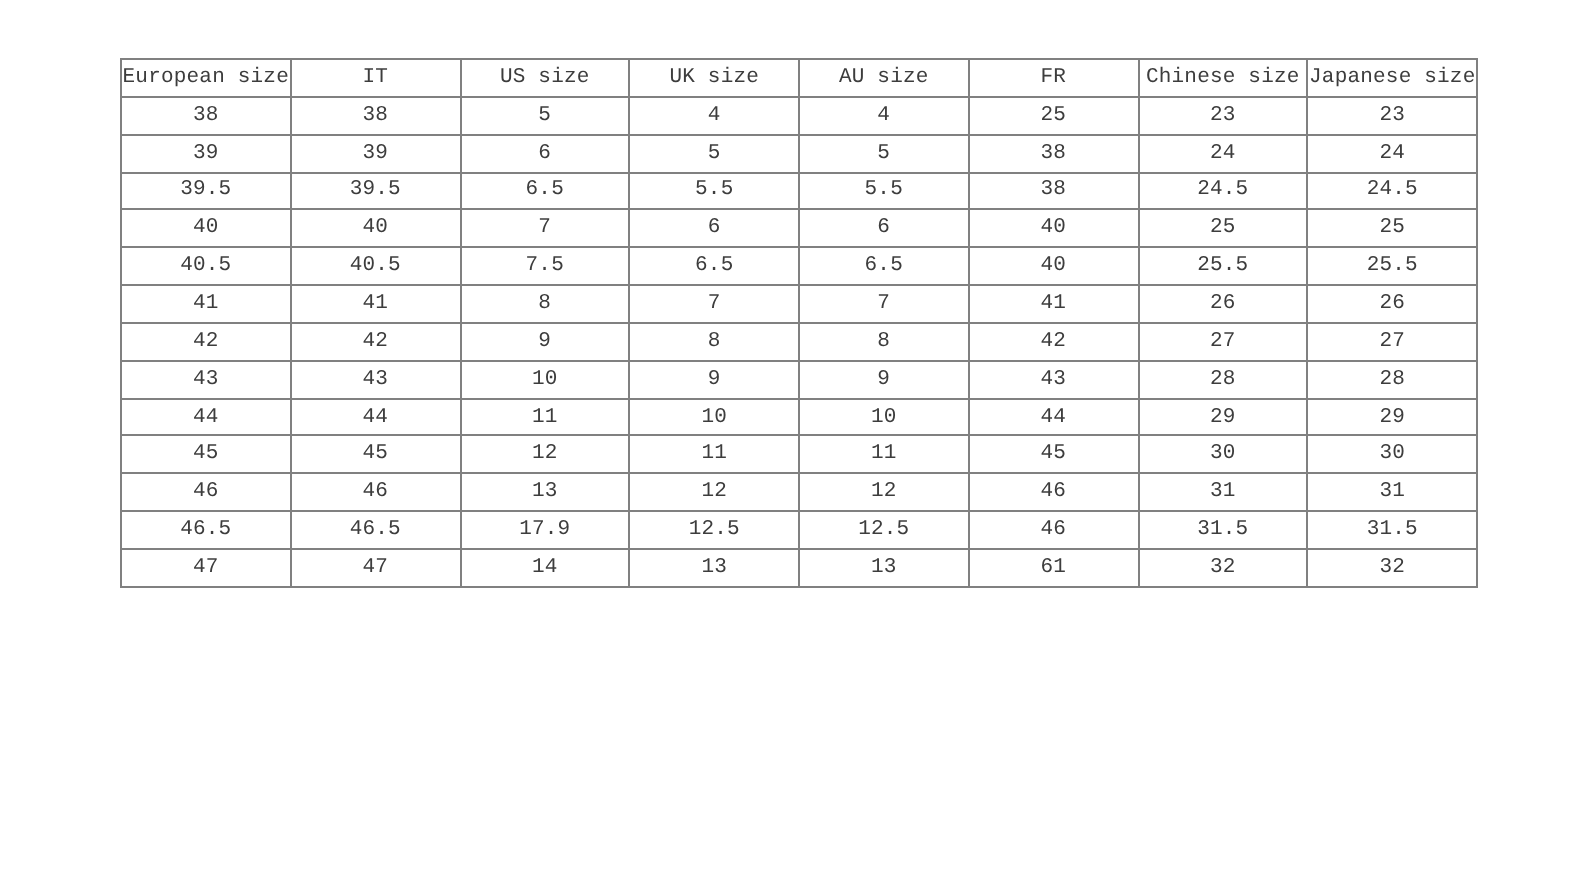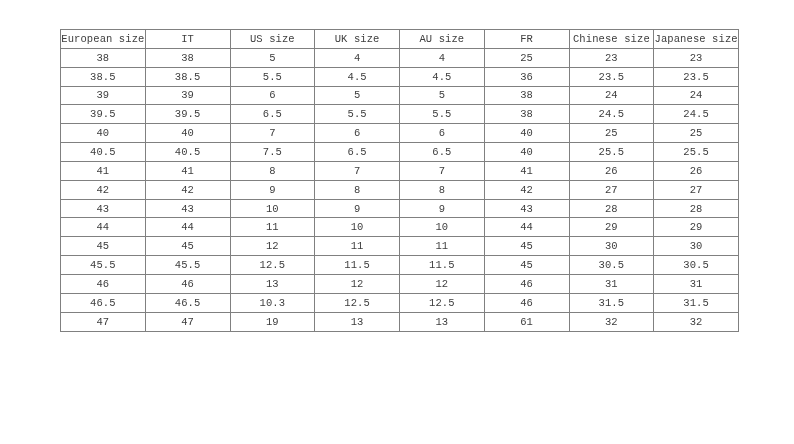--- a/index.html
+++ b/index.html
@@ -62,30 +62,20 @@
     <tbody>
         <tr>
           <td>38</td>
           <td>38</td>
           <td>5</td>
           <td>4</td>
           <td>4</td>
           <td>25</td>
           <td>23</td>
           <td>23</td>
-        </tr>
-        <tr>
-          <td>38.5</td>
-          <td>38.5</td>
-          <td>5.5</td>
-          <td>4.5</td>
-          <td>4.5</td>
-          <td>36</td>
-          <td>23.5</td>
-          <td>23.5</td>
         </tr>
         <tr>
           <td>39</td>
           <td>39</td>
           <td>6</td>
           <td>5</td>
           <td>5</td>
           <td>38</td>
           <td>24</td>
           <td>24</td>
@@ -164,53 +154,43 @@
           <td>45</td>
           <td>45</td>
           <td>12</td>
           <td>11</td>
           <td>11</td>
           <td>45</td>
           <td>30</td>
           <td>30</td>
         </tr>
         <tr>
-          <td>45.5</td>
-          <td>45.5</td>
-          <td>12.5</td>
-          <td>11.5</td>
-          <td>11.5</td>
-          <td>45</td>
-          <td>30.5</td>
-          <td>30.5</td>
-        </tr>
-        <tr>
           <td>46</td>
           <td>46</td>
           <td>13</td>
           <td>12</td>
           <td>12</td>
           <td>46</td>
           <td>31</td>
           <td>31</td>
         </tr>
         <tr>
           <td>46.5</td>
           <td>46.5</td>
-          <td>10.3</td>
+          <td>17.9</td>
           <td>12.5</td>
           <td>12.5</td>
           <td>46</td>
           <td>31.5</td>
           <td>31.5</td>
         </tr>
         <tr>
           <td>47</td>
           <td>47</td>
-          <td>19</td>
+          <td>14</td>
           <td>13</td>
           <td>13</td>
           <td>61</td>
           <td>32</td>
           <td>32</td>
         </tr>
       </tbody>
   </table>
 </div>
 

